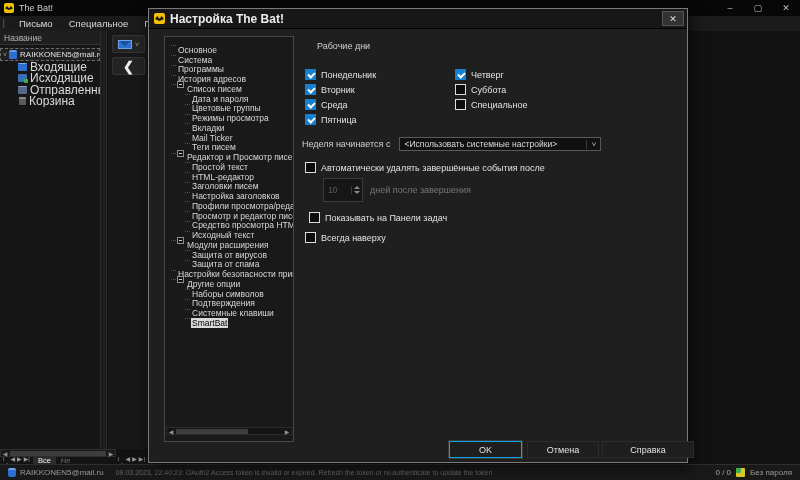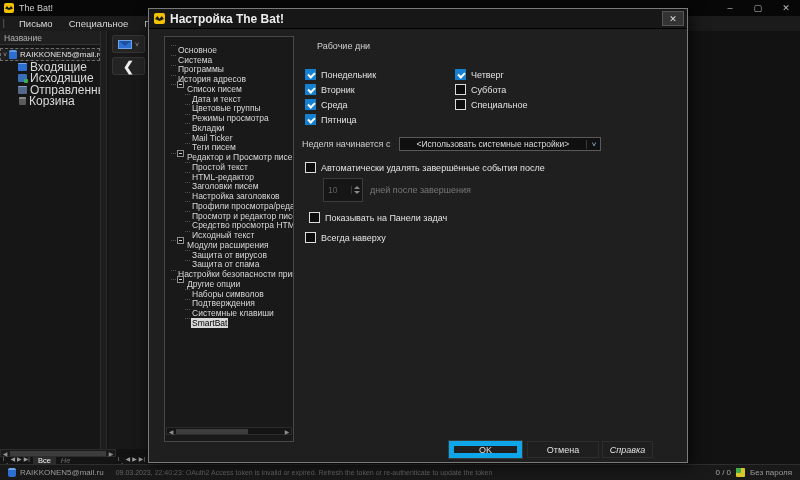--- a/index.html
+++ b/index.html
@@ -86,41 +86,41 @@
   .days-grid { position:absolute; left:6px; top:36px; display:grid; grid-template-rows:repeat(4,15px); grid-auto-flow:column; grid-auto-columns:150px; }
   .chk { display:flex; align-items:center; gap:5px; }
   .chk .box { width:11px; height:11px; background:#0d0d0d; border:1px solid #dcdcdc; flex:0 0 auto; position:relative; }
   .chk.checked .box { background:#1580d0; border-color:#1580d0; }
   .chk.checked .box::after { content:''; position:absolute; left:2px; top:2px; width:5px; height:3px; border-left:2px solid #fff; border-bottom:2px solid #fff; transform:rotate(-45deg); }
   .chk .lbl { color:#e2e2e2; }
 
   .week-row { position:absolute; left:3px; top:106px; display:flex; align-items:center; }
   .week-label { color:#d0d0d0; margin-right:9px; }
   .combo { width:202px; height:14px; background:#101010; border:1px solid #5a5a5a; display:flex; align-items:center; font-size:8.5px; color:#dcdcdc; }
-  .combo .val { flex:1; padding-left:16px; white-space:nowrap; overflow:hidden; }
+  .combo .val { flex:1; padding-left:4px; white-space:nowrap; overflow:hidden; }
   .combo .dd { width:14px; text-align:center; color:#9fc3e8; font-size:8px; border-left:1px solid #3a3a3a; }
 
   .autodel-chk { position:absolute; left:6px; top:131px; }
   .spin-row { position:absolute; left:24px; top:147px; display:flex; align-items:center; gap:7px; }
   .spinner { width:40px; height:24px; background:#161616; border:1px solid #3c3c3c; display:flex; align-items:center; }
   .spinner .num { flex:1; padding-left:4px; color:#5f5f5f; font-size:8.5px; }
   .spinner .arrows { width:11px; border-left:1px solid #3c3c3c; display:flex; flex-direction:column; align-items:center; gap:2px; }
   .spinner .arrows i { width:0; height:0; border-left:3px solid transparent; border-right:3px solid transparent; }
   .spinner .arrows .up { border-bottom:3px solid #8a8a8a; }
   .spinner .arrows .dn { border-top:3px solid #8a8a8a; }
   .spin-caption { color:#777; }
 
   .taskbar-chk { position:absolute; left:10px; top:181px; }
   .ontop-chk { position:absolute; left:6px; top:201px; }
 
   .dlg-buttons { position:absolute; left:0; bottom:3px; width:540px; height:18px; }
   .btn { position:absolute; height:17px; font-size:9px; color:#e0e0e0; display:flex; align-items:center; justify-content:center; background:#1f1f1f; border:1px solid #2d2d2d; }
-  .btn.ok { left:300px; width:73px; border:5px solid #0ea5e9; outline:1px solid #3a3a3a; }
+  .btn.ok { left:300px; width:73px; border:1px solid #0ea5e9; outline:1px solid #3a3a3a; }
   .btn.cancel { left:378px; width:72px; }
-  .btn.help { left:453px; width:51px;font-style:italic; }
+  .btn.help { left:453px; width:92px; }
 </style>
 </head>
 <body>
 
 <div id="app" data-name="the-bat-main-window">
 
   <div class="titlebar" data-name="main-titlebar">
     <span class="bat-icon" data-name="app-logo-icon"></span>
     <span class="title-text" data-name="window-title">The Bat!</span>
     <div class="win-controls">
@@ -239,21 +239,21 @@
           <div class="trow" data-name="tree-item">
 
             <span class="t-label" data-name="tree-item-label">История адресов</span>
           </div>
           <div class="trow expandable" data-name="tree-item">
             <span class="exp-box" data-name="collapse-minus-icon"></span>
             <span class="t-label" data-name="tree-item-label">Список писем</span>
           </div>
           <div class="trow lvl1" data-name="tree-item">
 
-            <span class="t-label" data-name="tree-item-label">Дата и текст</span>
+            <span class="t-label" data-name="tree-item-label">Дата и пароля</span>
           </div>
           <div class="trow lvl1" data-name="tree-item">
 
             <span class="t-label" data-name="tree-item-label">Цветовые группы</span>
           </div>
           <div class="trow lvl1" data-name="tree-item">
 
             <span class="t-label" data-name="tree-item-label">Режимы просмотра</span>
           </div>
           <div class="trow lvl1" data-name="tree-item">

